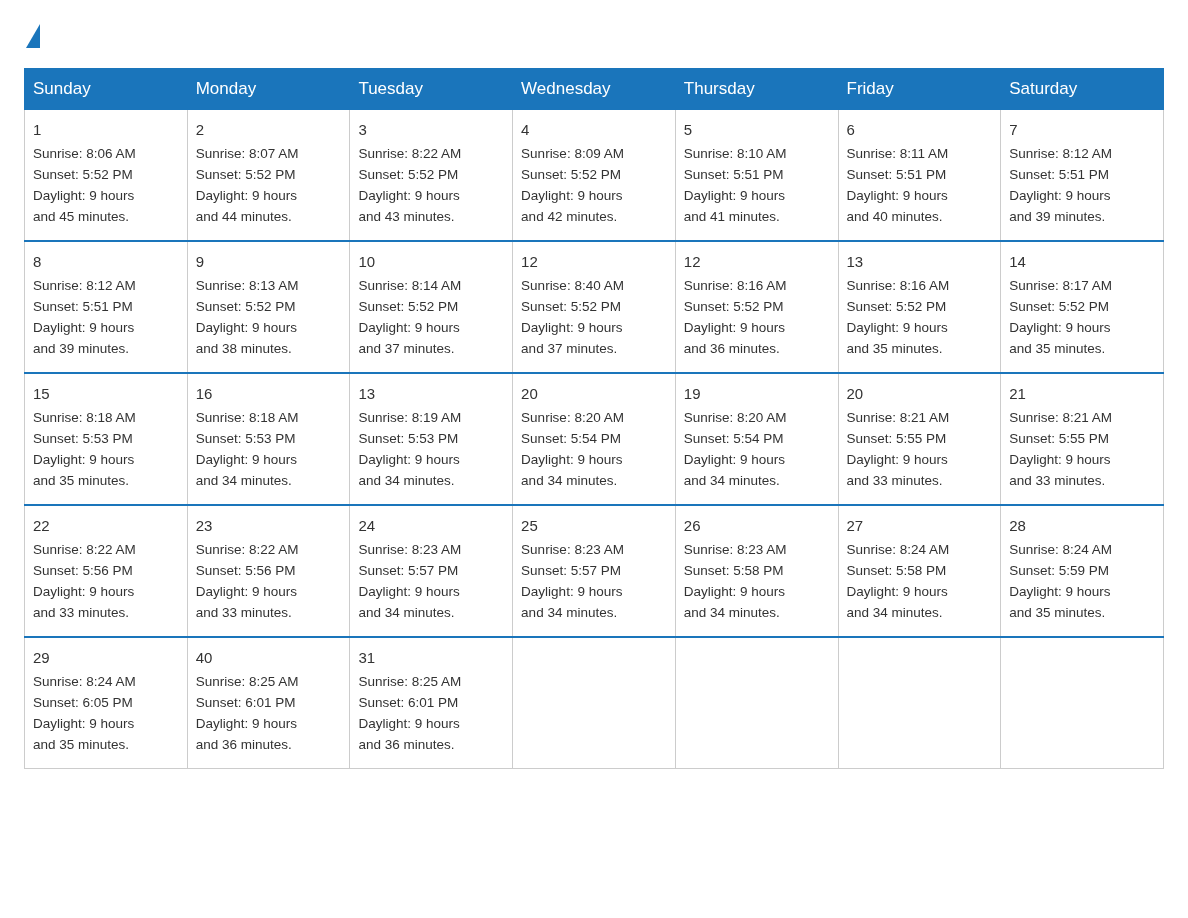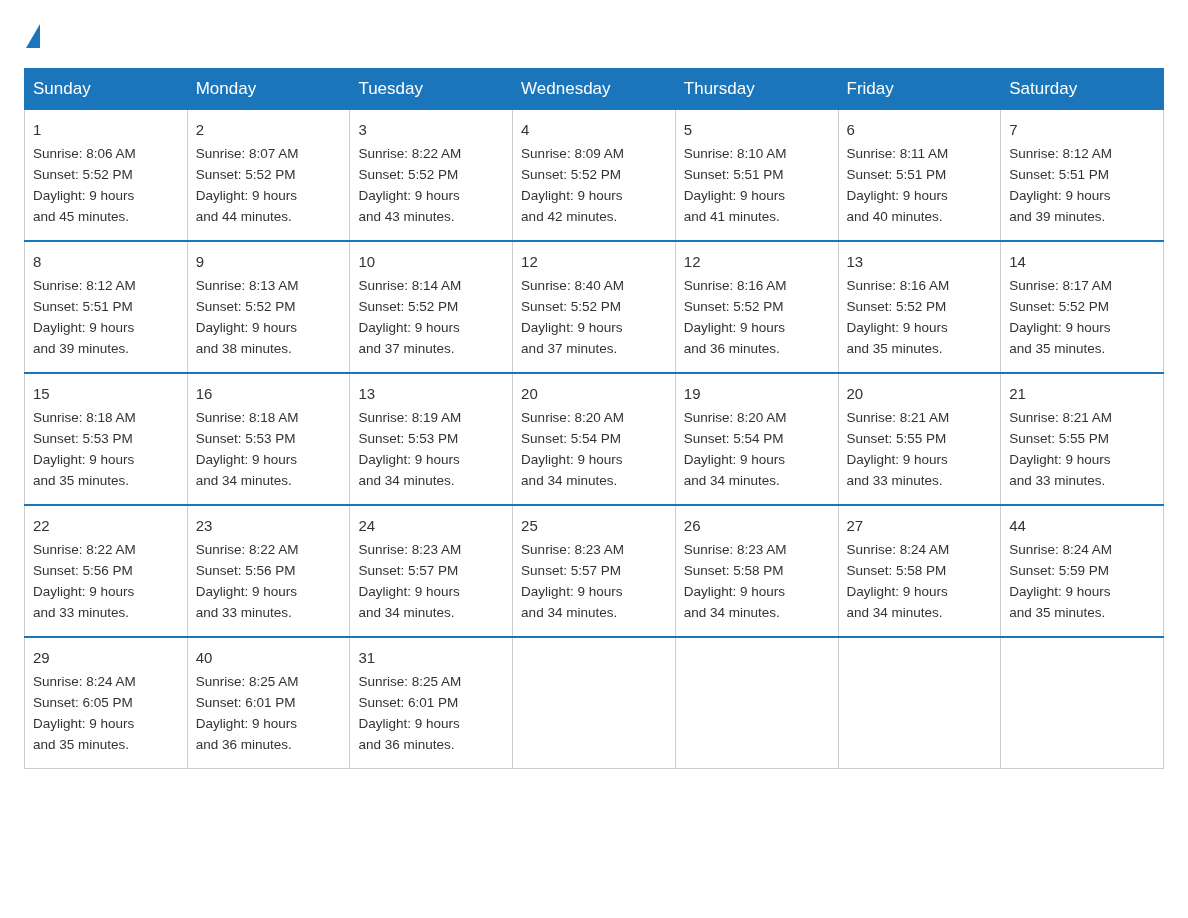--- a/index.html
+++ b/index.html
@@ -154,21 +154,21 @@
         <td><span class="day-num">20</span><span>Sunrise: 8:21 AM</span><br><span>Sunset: 5:55 PM</span><br><span>Daylight: 9 hours<br>and 33 minutes.</span></td>
         <td><span class="day-num">21</span><span>Sunrise: 8:21 AM</span><br><span>Sunset: 5:55 PM</span><br><span>Daylight: 9 hours<br>and 33 minutes.</span></td>
       </tr>
       <tr class="week-row">
         <td><span class="day-num">22</span><span>Sunrise: 8:22 AM</span><br><span>Sunset: 5:56 PM</span><br><span>Daylight: 9 hours<br>and 33 minutes.</span></td>
         <td><span class="day-num">23</span><span>Sunrise: 8:22 AM</span><br><span>Sunset: 5:56 PM</span><br><span>Daylight: 9 hours<br>and 33 minutes.</span></td>
         <td><span class="day-num">24</span><span>Sunrise: 8:23 AM</span><br><span>Sunset: 5:57 PM</span><br><span>Daylight: 9 hours<br>and 34 minutes.</span></td>
         <td><span class="day-num">25</span><span>Sunrise: 8:23 AM</span><br><span>Sunset: 5:57 PM</span><br><span>Daylight: 9 hours<br>and 34 minutes.</span></td>
         <td><span class="day-num">26</span><span>Sunrise: 8:23 AM</span><br><span>Sunset: 5:58 PM</span><br><span>Daylight: 9 hours<br>and 34 minutes.</span></td>
         <td><span class="day-num">27</span><span>Sunrise: 8:24 AM</span><br><span>Sunset: 5:58 PM</span><br><span>Daylight: 9 hours<br>and 34 minutes.</span></td>
-        <td><span class="day-num">44</span><span>Sunrise: 8:24 AM</span><br><span>Sunset: 5:59 PM</span><br><span>Daylight: 9 hours<br>and 35 minutes.</span></td>
+        <td><span class="day-num">28</span><span>Sunrise: 8:24 AM</span><br><span>Sunset: 5:59 PM</span><br><span>Daylight: 9 hours<br>and 35 minutes.</span></td>
       </tr>
       <tr class="week-row">
         <td><span class="day-num">29</span><span>Sunrise: 8:24 AM</span><br><span>Sunset: 6:05 PM</span><br><span>Daylight: 9 hours<br>and 35 minutes.</span></td>
         <td><span class="day-num">40</span><span>Sunrise: 8:25 AM</span><br><span>Sunset: 6:01 PM</span><br><span>Daylight: 9 hours<br>and 36 minutes.</span></td>
         <td><span class="day-num">31</span><span>Sunrise: 8:25 AM</span><br><span>Sunset: 6:01 PM</span><br><span>Daylight: 9 hours<br>and 36 minutes.</span></td>
         <td class="empty-cell"></td>
         <td class="empty-cell"></td>
         <td class="empty-cell"></td>
         <td class="empty-cell"></td>
       </tr>

